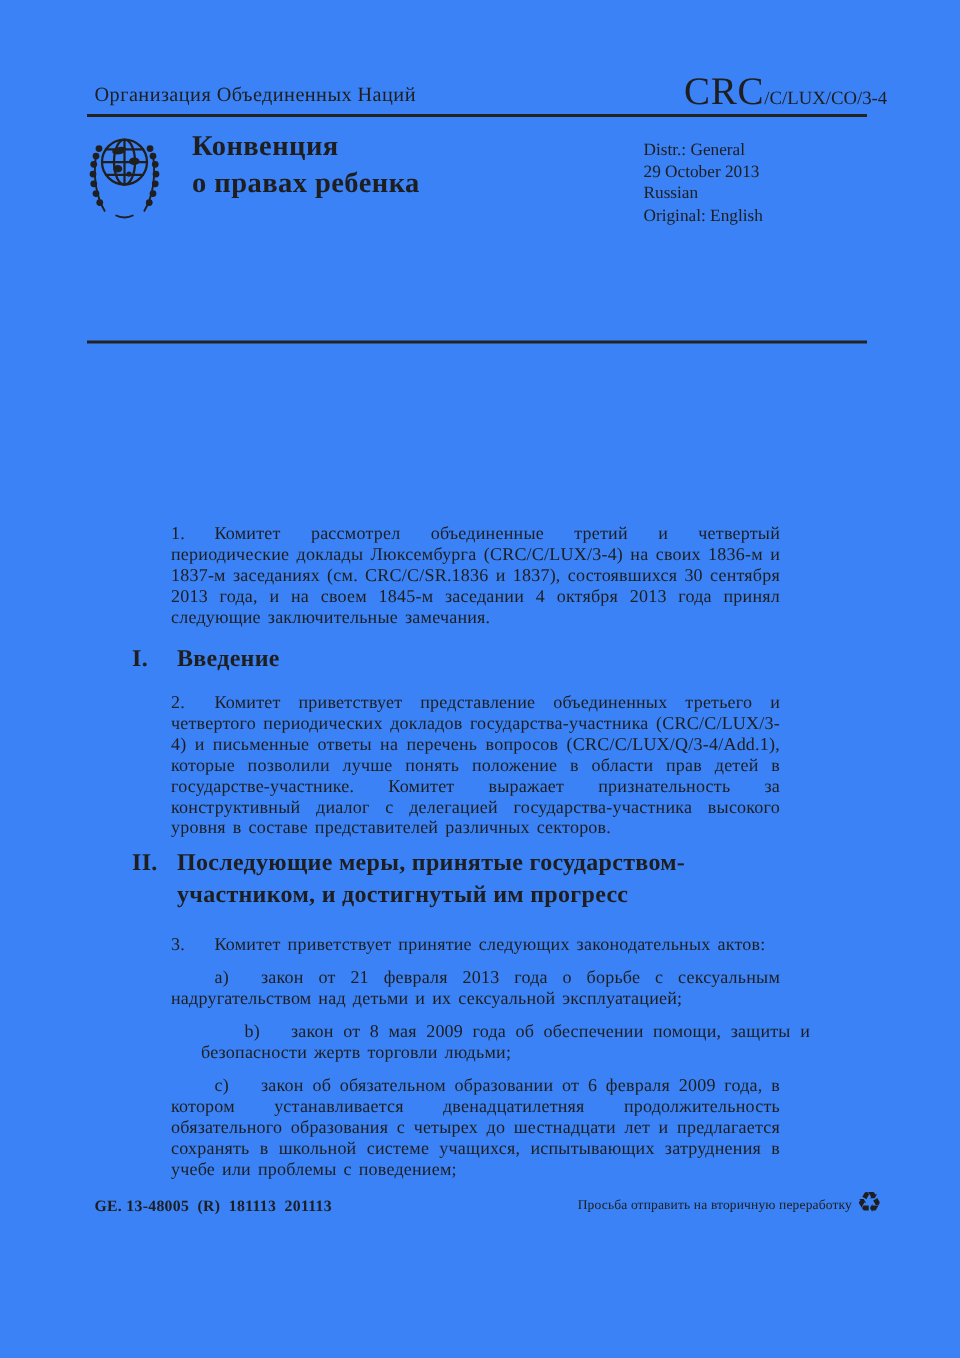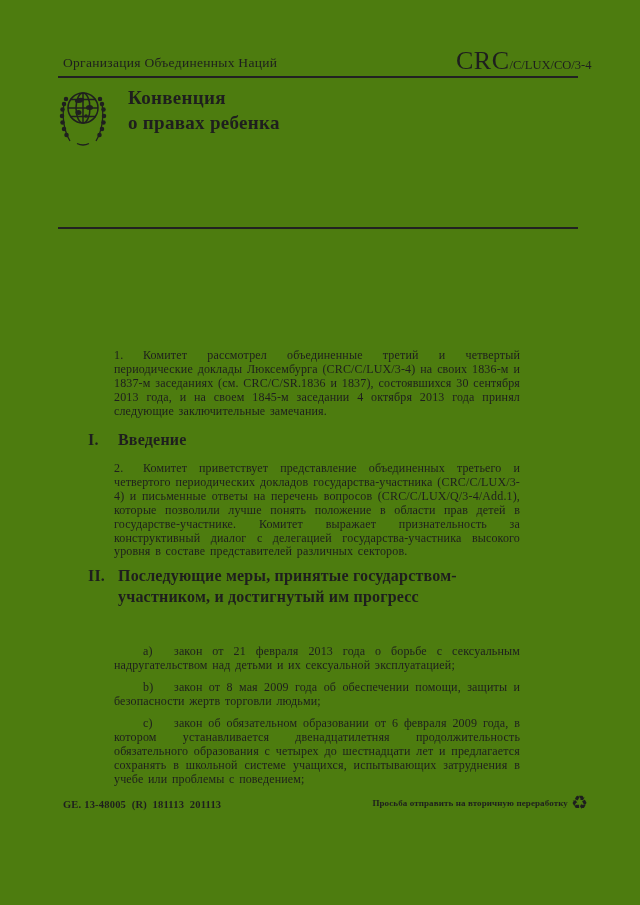--- a/index.html
+++ b/index.html
@@ -1,18 +1,18 @@
 <!DOCTYPE html>
 <html lang="ru"><head>
 <meta charset="utf-8">
 <style>
   html,body { margin:0; padding:0; background:#e8e8e8; }
   .page {
     position:relative; width:640px; height:905px; margin:0 auto;
-    background:#4d7c0f; color:#1e1e1e; overflow:hidden;
+    background:#3b82f6; color:#1e1e1e; overflow:hidden;
     font-family:"Liberation Serif","DejaVu Serif",serif;
   }
   .org { position:absolute; left:63px; top:55px; font-size:13.5px; letter-spacing:.3px; }
   .sym { position:absolute; left:456px; top:46px; display:flex; align-items:baseline; }
   .sym-big { font-size:26px; letter-spacing:.5px; }
   .sym-small { font-size:12.5px; }
   .rule-top { position:absolute; left:58px; top:76px; width:520px; height:2px; background:#222; }
   .rule-mid { position:absolute; left:58px; top:227px; width:520px; height:2px; background:#222; }
   .emblem { position:absolute; left:58px; top:84px; }
   .masthead {
@@ -27,31 +27,31 @@
   }
   .para {
     position:absolute; left:114px; width:406px; margin:0;
     font-size:12px; line-height:13.9px; text-align:justify;
     letter-spacing:.15px; word-spacing:1.5px;
   }
   .pnum { display:inline-block; width:29px; }
   .item { text-indent:29px; }
   .inum { display:inline-block; width:31px; text-indent:0; }
   .p1 { top:349px; } .p2 { top:462px; } .p3 { top:623px; }
-  .ia { top:645px; } .ib { top:681px; } .ic { top:717px; }
+  .ia { top:645px; } .ib { top:681px;margin-left:20px; } .ic { top:717px; }
   .section {
     position:absolute; left:88px; width:436px; display:flex;
     font-weight:bold; font-size:16px; line-height:21px; letter-spacing:.2px;
   }
   .s1 { top:429px; } .s2 { top:565px; }
   .secnum { width:30px; flex:none; }
   .sectitle { flex:1; white-space:pre-line; }
   .footer-left { position:absolute; left:63px; top:799px; font-size:10.5px; white-space:pre; letter-spacing:.2px;font-weight:bold; }
   .footer-right { position:absolute; right:52px; top:793px; display:flex; align-items:center; gap:3px; }
-  .recycle-text { font-size:9px; font-weight:bold; letter-spacing:.1px; }
+  .recycle-text { font-size:9px; font-weight:normal; letter-spacing:.1px; }
   .recycle-icon { font-family:"DejaVu Sans",sans-serif; font-size:19px; line-height:1; }
 </style>
 </head>
 <body>
 
 <div class="page">
 
   <div class="org">Организация Объединенных Наций</div>
 
   <div class="sym">
@@ -96,40 +96,45 @@
         <circle cx="91" cy="49" r="4.5"></circle>
           <circle cx="88" cy="38" r="4.5"></circle>
         <circle cx="84" cy="28" r="4.5"></circle>
       </g>
     </svg>
   </div>
 
   <div class="masthead">Конвенция
 о правах ребенка</div>
 
+  <div class="distr">Distr.: General
+29 October 2013
+Russian
+Original: English</div>
 
   <div class="rule-mid"></div>
 
 
 
   <p class="para p1"><span class="pnum">1.</span><span>Комитет рассмотрел объединенные третий и четвертый периодические доклады Люксембурга (CRC/C/LUX/3-4) на своих 1836-м и 1837-м заседаниях (см. CRC/C/SR.1836 и 1837), состоявшихся 30 сентября 2013 года, и на своем 1845-м заседании 4 октября 2013 года принял следующие заключительные замечания.</span></p>
 
   <div class="section s1">
     <span class="secnum">I.</span>
     <span class="sectitle">Введение</span>
   </div>
 
   <p class="para p2"><span class="pnum">2.</span><span>Комитет приветствует представление объединенных третьего и четвертого периодических докладов государства-участника (CRC/C/LUX/3-4) и письменные ответы на перечень вопросов (CRC/C/LUX/Q/3-4/Add.1), которые позволили лучше понять положение в области прав детей в государстве-участнике. Комитет выражает признательность за конструктивный диалог с делегацией государства-участника высокого уровня в составе представителей различных секторов.</span></p>
 
   <div class="section s2">
     <span class="secnum">II.</span>
     <span class="sectitle">Последующие меры, принятые государством-
 участником, и достигнутый им прогресс</span>
   </div>
 
+  <p class="para p3"><span class="pnum">3.</span><span>Комитет приветствует принятие следующих законодательных актов:</span></p>
 
   <p class="para item ia"><span class="inum">a)</span><span>закон от 21 февраля 2013 года о борьбе с сексуальным надругательством над детьми и их сексуальной эксплуатацией;</span></p>
 
   <p class="para item ib"><span class="inum">b)</span><span>закон от 8 мая 2009 года об обеспечении помощи, защиты и безопасности жертв торговли людьми;</span></p>
 
   <p class="para item ic"><span class="inum">c)</span><span>закон об обязательном образовании от 6 февраля 2009 года, в котором устанавливается двенадцатилетняя продолжительность обязательного образования с четырех до шестнадцати лет и предлагается сохранять в школьной системе учащихся, испытывающих затруднения в учебе или проблемы с поведением;</span></p>
 
   <div class="footer-left">GE. 13-48005  (R)  181113  201113</div>
 
   <div class="footer-right">

